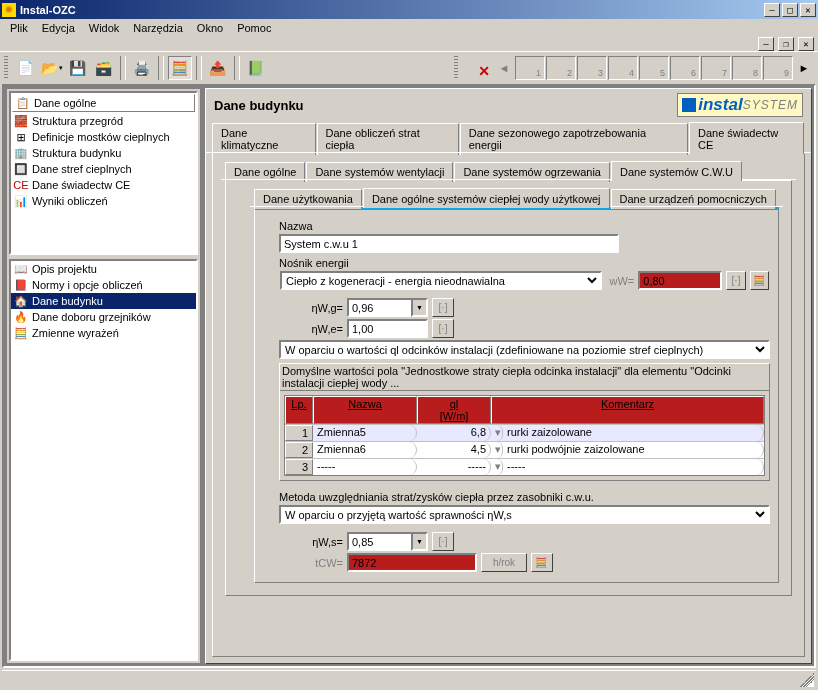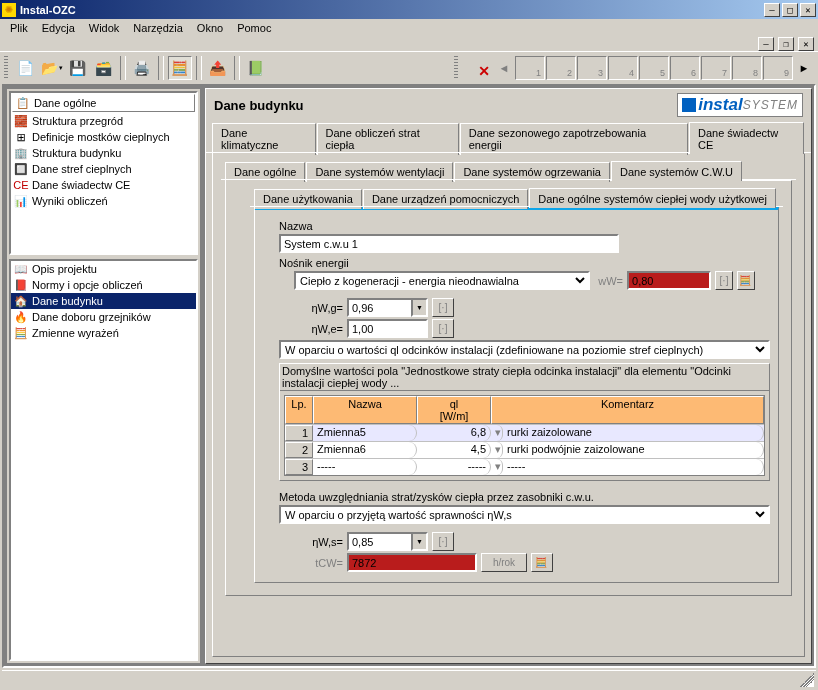--- a/index.html
+++ b/index.html
@@ -24,43 +24,43 @@
 .sidepane { width: 195px; background: #d4d0c8; border: 1px solid #808080; display: flex; flex-direction: column; margin-right: 4px;}
 .sidelist { flex: none; height:164px; background: #fff; border: 2px solid; border-color: #808080 #fff #fff #808080; margin:2px; overflow:hidden;}
 .sidelist.second{height:auto;flex:1;}
 .sitem{display:flex;align-items:center;padding:1px 3px;gap:4px;white-space:nowrap;}
 .sitem.sel{background:#0a246a;color:#fff;}
 .sicon{width:14px;height:14px;display:inline-flex;align-items:center;justify-content:center;font-size:11px;}
 .sitem.box{border:1px solid;border-color:#fff #808080 #808080 #fff;margin:1px;}
 .mainpane { flex: 1; background: #d4d0c8; border: 1px solid; border-color:#fff #404040 #404040 #fff; display: flex; flex-direction: column; position:relative; overflow:hidden;}
 .mainhead{display:flex;align-items:center;padding:4px 8px;}
 .mainhead h2{margin:0;font-size:13px;font-weight:bold;color:#000;}
-.logo{margin-left:auto;display:flex;align-items:center;border:1px solid #808080;background:#ffffff;padding:1px 4px;}
+.logo{margin-left:auto;display:flex;align-items:center;border:1px solid #808080;background:#fef9c3;padding:1px 4px;}
 .logo-ico{width:14px;height:14px;background:#0060c0;margin-right:2px;}
 .logo-txt1{color:#0060c0;font-size:17px;font-weight:bold;font-style:italic;}
 .logo-txt2{color:#808080;font-size:12px;letter-spacing:1px;font-style:italic;}
 .tabs{display:flex;padding:0 6px;position:relative;}
 .tabs::after{content:"";position:absolute;left:0;right:0;bottom:0;height:1px;background:#fff;}
 .tab{padding:3px 8px;border:1px solid;border-color:#fff #808080 #808080 #fff;border-bottom:none;background:#d4d0c8;margin-right:1px;position:relative;cursor:default;}
 .tab.active{background:#d4d0c8;z-index:2;top:1px;padding-top:4px;}
 .tab:not(.active){top:2px;}
 .tabpanel{border:1px solid;border-color:#fff #808080 #808080 #fff;margin:0 6px 6px 6px;padding:6px 8px 8px 8px;flex:1;overflow:auto;}
 .tabs.inner{padding:0 4px;}
 .tabpanel.inner{margin:0 4px 4px 4px;padding-left:24px;}
 .lbl{display:block;margin:4px 0 2px 0;}
 .txt{border:2px solid;border-color:#808080 #fff #fff #808080;background:#fff;padding:1px 3px;height:19px;font:inherit;}
 .txt.yellow{background:#b91c1c;}
-.row{display:flex;align-items:center;gap:4px;margin:2px 15px;}
+.row{display:flex;align-items:center;gap:4px;margin:2px 1px;}
 .smbtn{width:22px;height:19px;border:1px solid;border-color:#fff #404040 #404040 #fff;background:#d4d0c8;display:flex;align-items:center;justify-content:center;font-size:10px;color:#808080;}
 .drop{display:flex;}
 .drop .txt{border-right:none;}
 .drop .dd{width:17px;height:19px;border:2px solid;border-color:#808080 #fff #fff #808080;background:#d4d0c8;display:flex;align-items:center;justify-content:center;}
 .drop .dd::after{content:"▼";font-size:7px;}
 .table{border:1px solid #808080;background:#fff;margin-top:2px;}
-.table .hdr{display:flex;background:#fdba74;}
+.table .hdr{display:flex;background:#b91c1c;text-decoration:underline;}
 .table .hdr .th{border:1px solid;border-color:#fff #808080 #808080 #fff;padding:1px 4px;text-align:center;}
 .table .tr{display:flex;border-top:1px solid #c0c0c0;}
 .table .td{padding:1px 4px;border-right:1px solid #c0c0c0;white-space:nowrap;overflow:hidden;border-radius:8px;}
 .table .tr.sel{background:#e8e8ff;}
 .table .rh{background:#d4d0c8;border:1px solid;border-color:#fff #808080 #808080 #fff;text-align:right;padding:1px 4px;width:28px;}
 .c-name{width:104px;}
 .c-q{width:74px;text-align:right;}
 .c-dd{width:12px;text-align:center;color:#808080;}
 .c-comm{flex:1;}
 .statusbar{position:absolute;left:2px;right:2px;bottom:2px;height:18px;background:#d4d0c8;border-top:1px solid #fff;display:flex;align-items:center;justify-content:flex-end;padding:0 2px;}
@@ -199,22 +199,22 @@
     <div class="tabpanel">
       <div class="tabs inner" id="tabs2">
           <span class="tab">Dane ogólne</span>
           <span class="tab">Dane systemów wentylacji</span>
           <span class="tab">Dane systemów ogrzewania</span>
           <span class="tab active">Dane systemów C.W.U</span>
         </div>
       <div class="tabpanel inner">
         <div class="tabs inner" id="tabs3">
             <span class="tab">Dane użytkowania</span>
+            <span class="tab active">Dane ogólne systemów ciepłej wody użytkowej</span>
             <span class="tab">Dane urządzeń pomocniczych</span>
-            <span class="tab active">Dane ogólne systemów ciepłej wody użytkowej</span>
           </div>
         <div class="tabpanel inner" style="border-top:3px solid #0ea5e9;">
 
           <span class="lbl">Nazwa</span>
           <input class="txt" style="width: 340px;" value="System c.w.u 1">
 
           <span class="lbl">Nośnik energii</span>
           <div class="row">
             <select style="width:370px"><option>Ciepło z kogeneracji - energia nieodnawialna</option></select>
             <span style="flex:1"></span>

